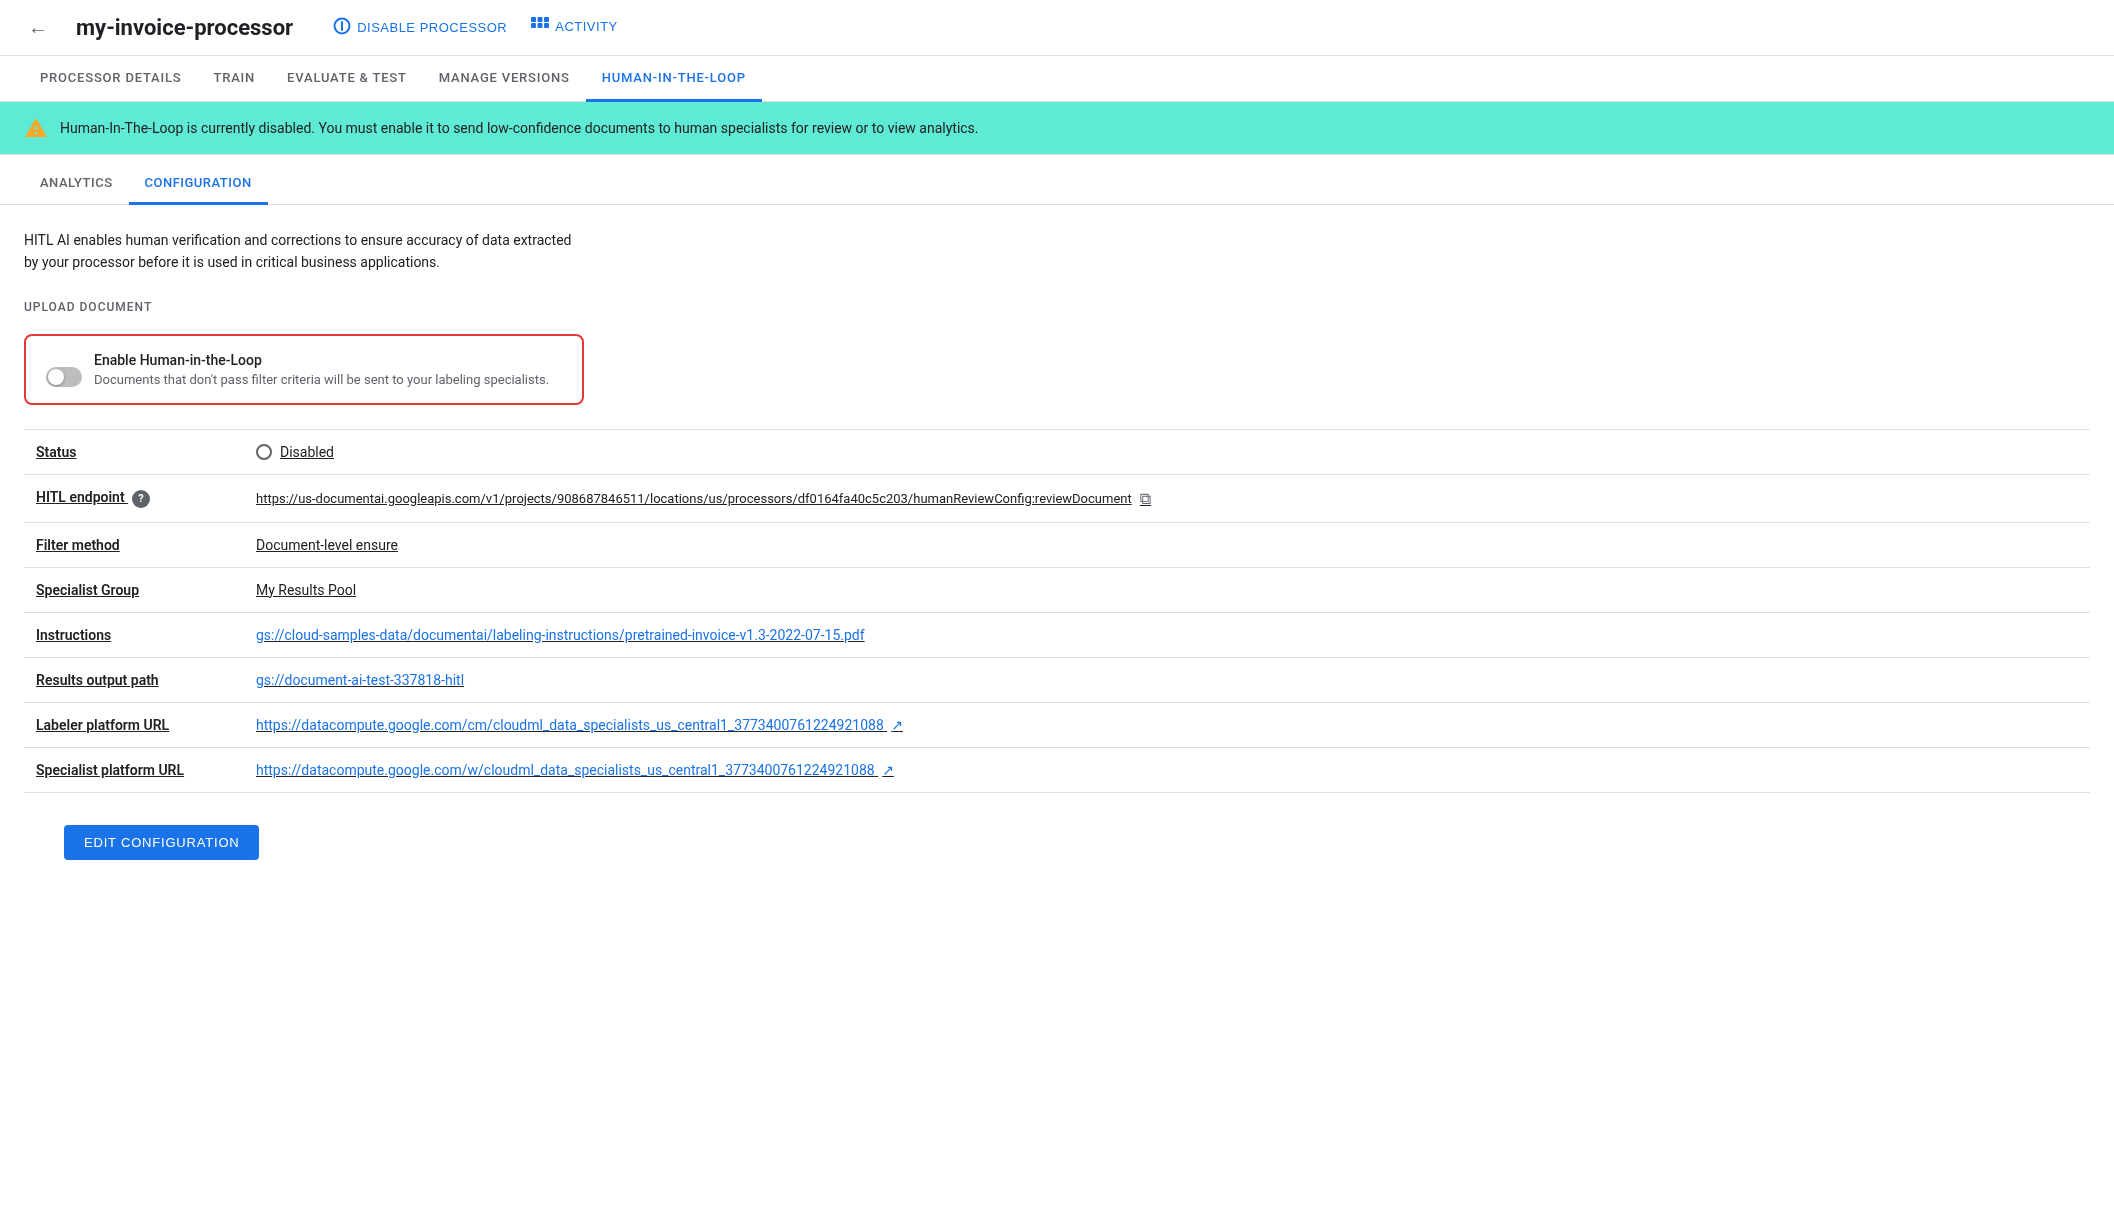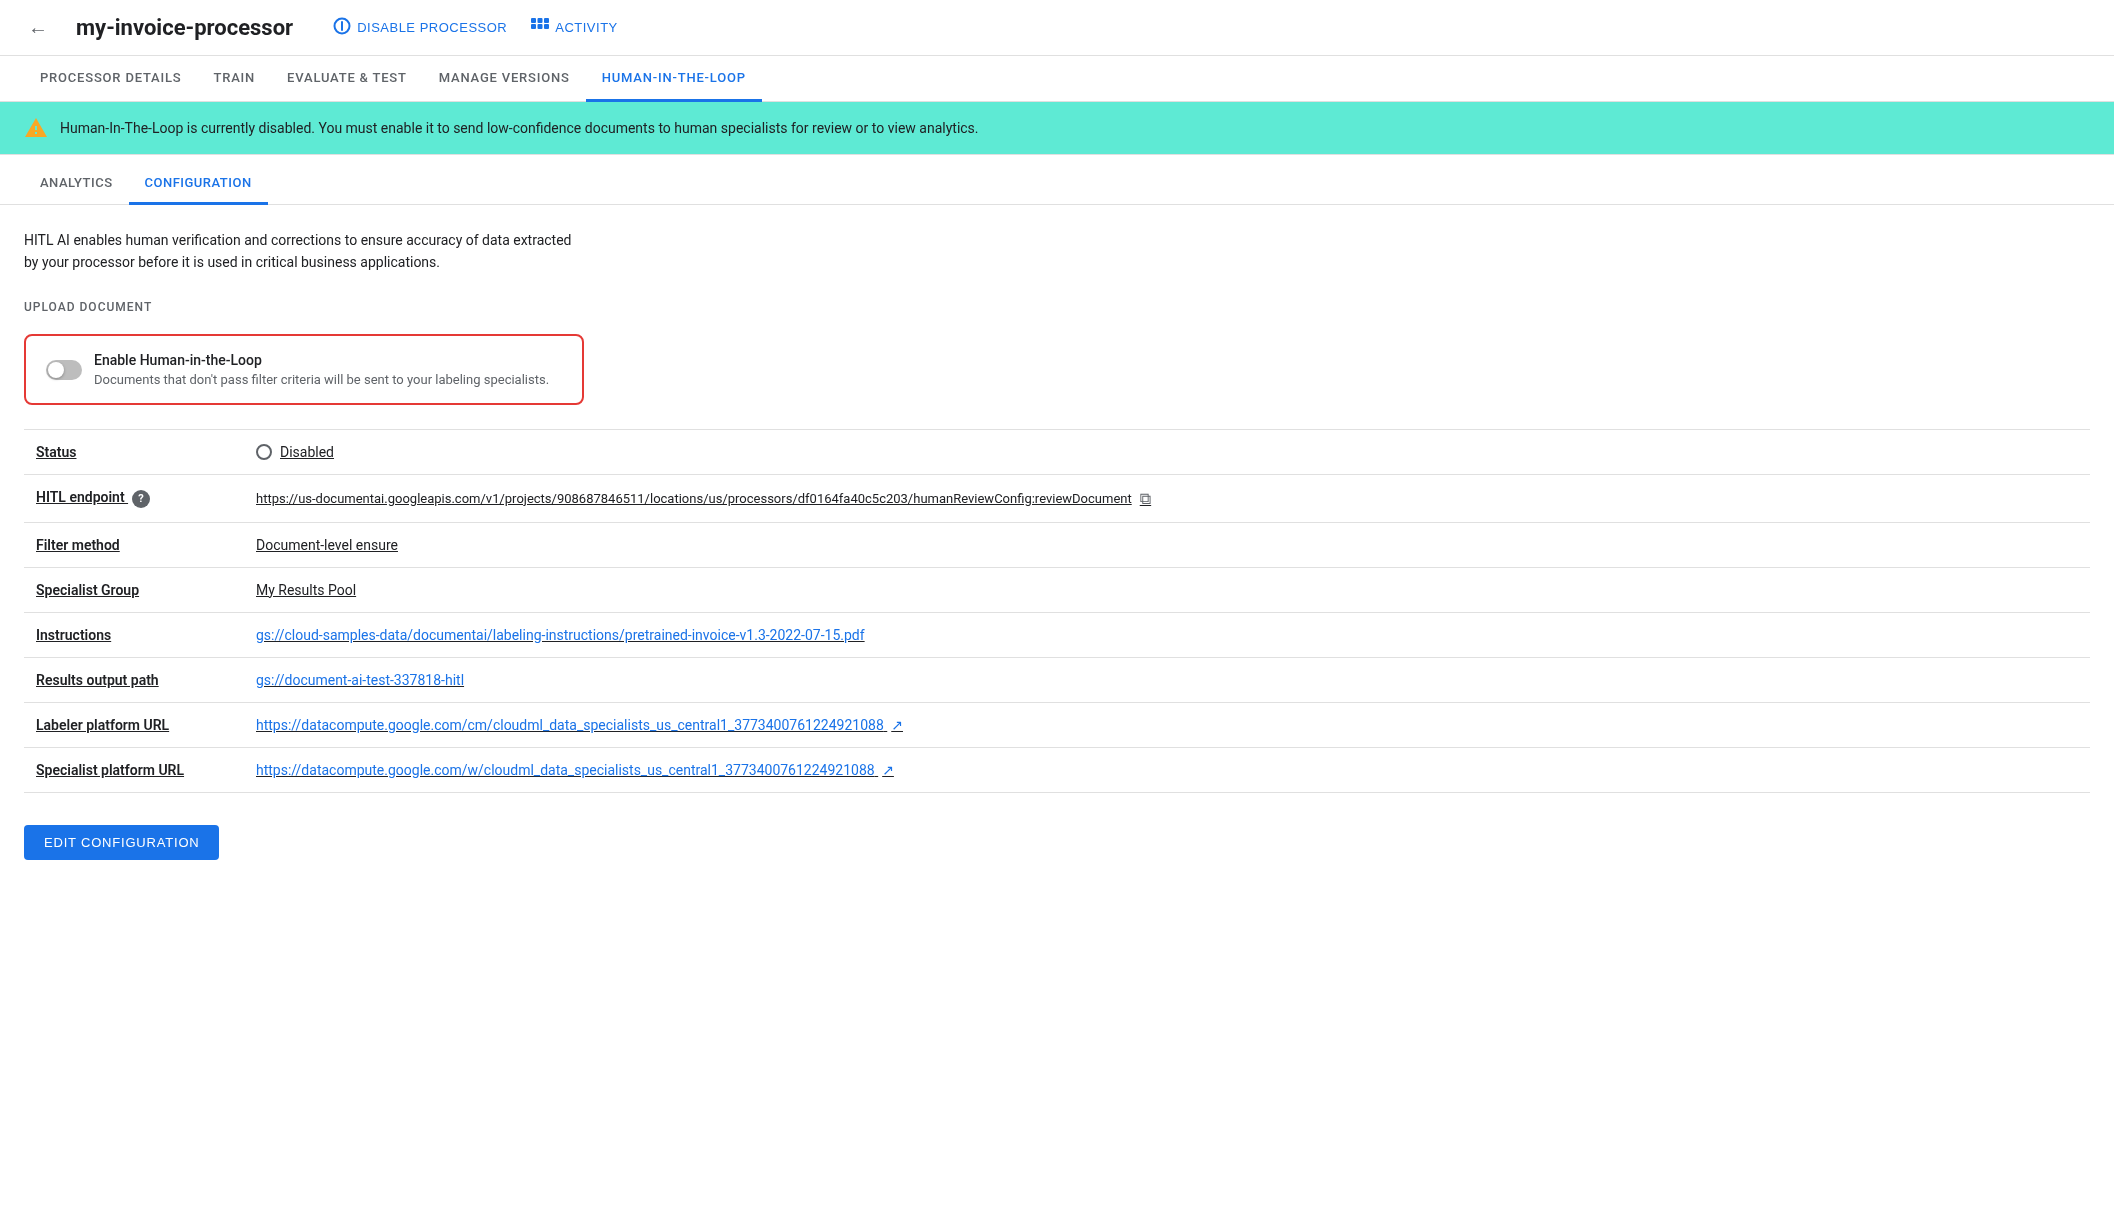--- a/index.html
+++ b/index.html
@@ -24,21 +24,21 @@
       padding: 4px;
     }
     .page-title {
       font-size: 22px;
       font-weight: 700;
       color: #202124;
       margin-right: 16px;
     }
     .header-actions {
       display: flex;
-      align-items: center;
+      align-items: flex-start;
       gap: 24px;
     }
     .header-btn {
       display: flex;
       align-items: center;
       gap: 6px;
       background: none;
       border: none;
       cursor: pointer;
       font-size: 13px;
@@ -130,21 +130,21 @@
       font-size: 12px;
       font-weight: 500;
       color: #5f6368;
       letter-spacing: 1px;
       text-transform: uppercase;
     }
 
     
     .toggle-card {
       display: inline-flex;
-      align-items: center;
+      align-items: flex-end;
       gap: 12px;
       border: 2px solid #e53935;
       border-radius: 8px;
       padding: 16px 20px;
       margin-bottom: 24px;
       min-width: 560px;
     }
     .toggle-switch {
       position: relative;
       width: 36px;
@@ -265,20 +265,21 @@
       background: #1a73e8;
       color: white;
       border: none;
       border-radius: 4px;
       padding: 10px 20px;
       font-size: 13px;
       font-weight: 500;
       letter-spacing: 0.8px;
       text-transform: uppercase;
       cursor: pointer;
+      margin-left: 40px;
     }
   </style>
 </head>
 <body>
 
 <div class="top-header">
   <button class="back-btn">
     <span>←</span>
   </button>
   <span class="page-title">my-invoice-processor</span>

